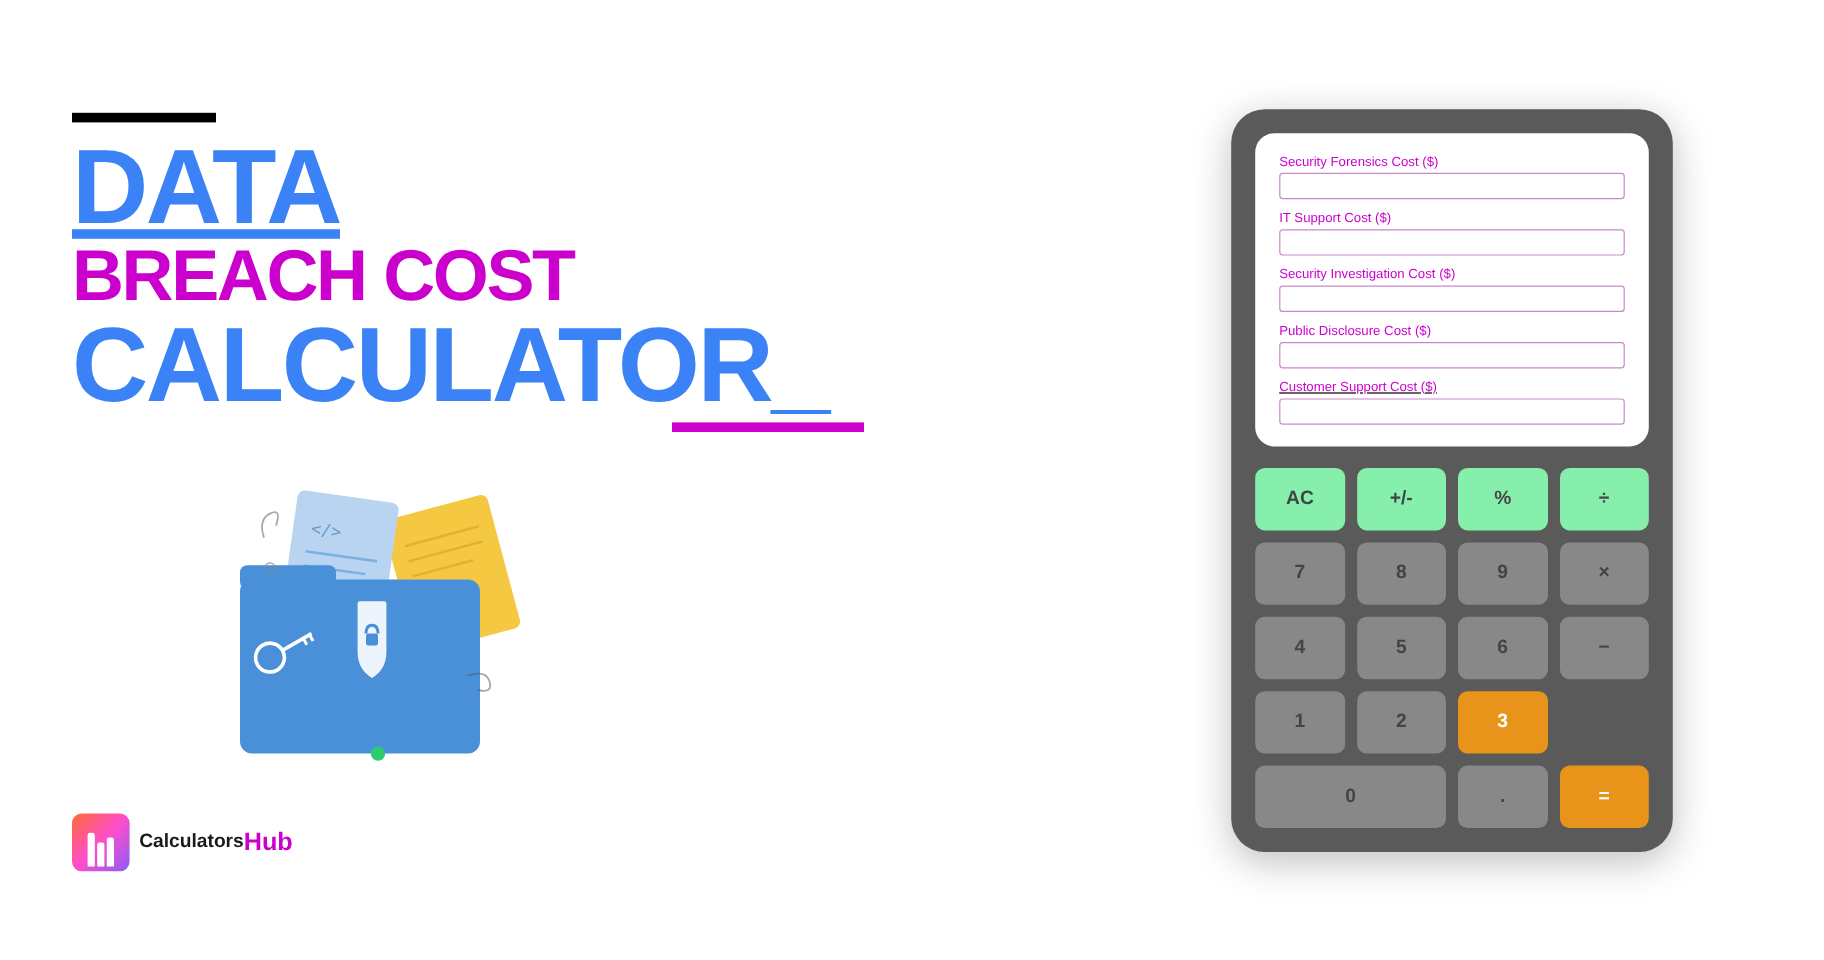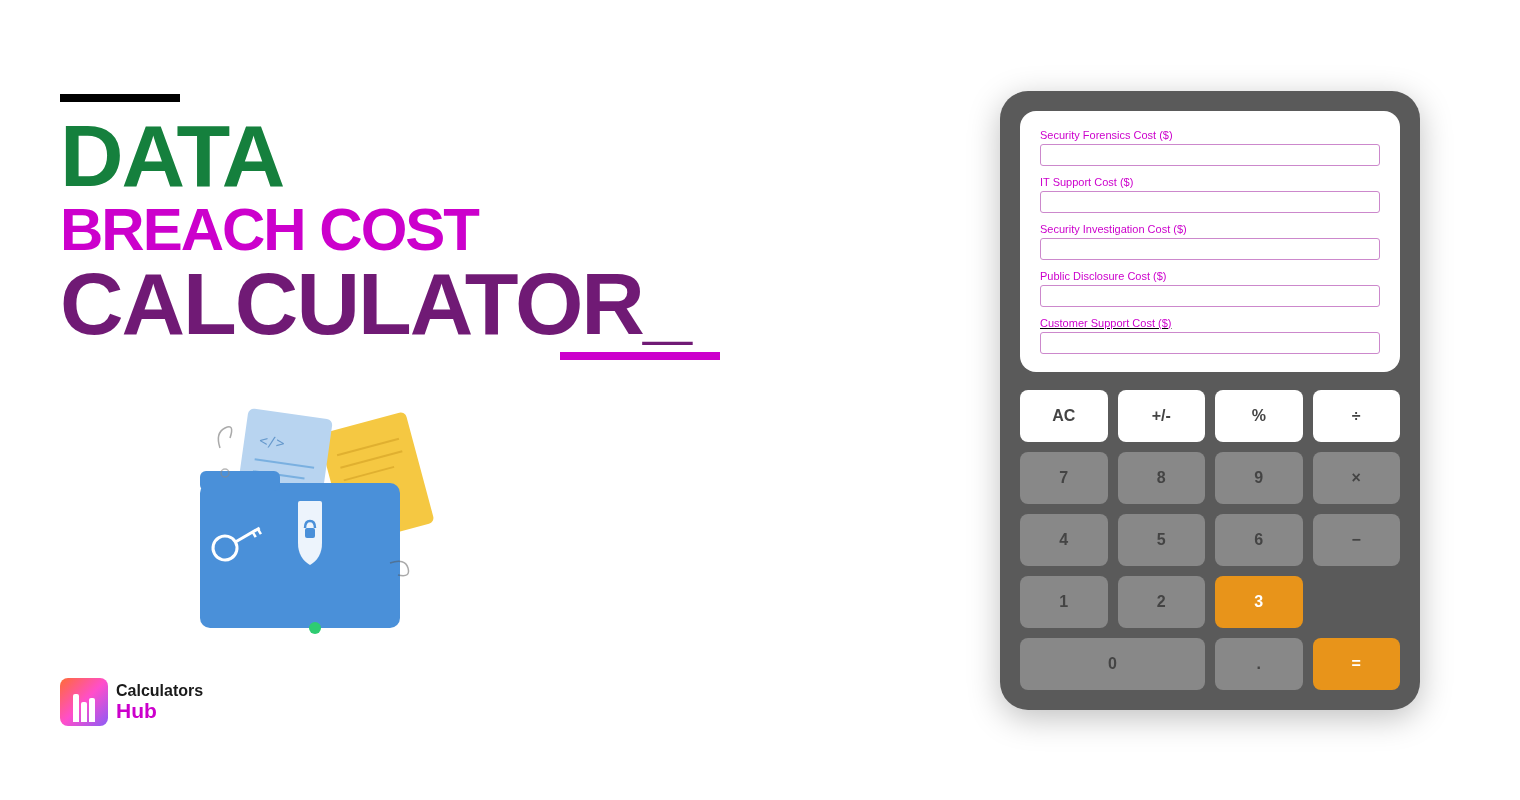--- a/index.html
+++ b/index.html
@@ -33,37 +33,38 @@
     }
 
     .title-data {
       line-height: 1.0;
       margin-bottom: 10px;
     }
 
     .title-data .line1 {
       font-size: 88px;
       font-weight: 900;
-      color: #15803d;
+      color: #3b82f6;
       display: block;
       letter-spacing: -2px;
+      text-decoration: underline;
     }
 
     .title-data .line2 {
       font-size: 60px;
       font-weight: 900;
       color: #cc00cc;
       display: block;
       letter-spacing: -2px;
     }
 
     .title-data .line3 {
       font-size: 88px;
       font-weight: 900;
-      color: #701a75;
+      color: #3b82f6;
       display: block;
       letter-spacing: -2px;
       position: relative;
     }
 
     .title-data .line3::after {
       content: '';
       display: block;
       width: 160px;
       height: 8px;
@@ -113,22 +114,23 @@
     }
 
     .logo-icon .bar {
       background: white;
       width: 6px;
       border-radius: 2px 2px 0 0;
     }
 
     .logo-text {
       display: flex;
-      flex-direction: column;
+      flex-direction: row;
       line-height: 1.1;
+      align-items: center;
     }
 
     .logo-text .brand-name {
       font-size: 16px;
       font-weight: 800;
       color: #1a1a1a;
     }
 
     .logo-text .brand-sub {
       font-size: 21px;
@@ -138,21 +140,21 @@
 
     
     .right-section {
       flex: 0 0 500px;
       display: flex;
       justify-content: center;
       align-items: center;
     }
 
     .calculator {
-      width: 420px;
+      width: 368px;
       background: #5a5a5a;
       border-radius: 28px;
       padding: 20px;
       box-shadow: 0 8px 32px rgba(0,0,0,0.25);
     }
 
     .calc-screen {
       background: #ffffff;
       border-radius: 16px;
       padding: 18px 20px;
@@ -203,21 +205,21 @@
       display: flex;
       align-items: center;
       justify-content: center;
       font-size: 16px;
       font-weight: bold;
       color: #444444;
       transition: background 0.1s;
     }
 
     .key.light {
-      background: #ffffff;
+      background: #86efac;
     }
 
     .key.orange {
       background: #e8941a;
       color: #ffffff;
     }
 
     
     .key.wide {
       grid-column: span 2;

